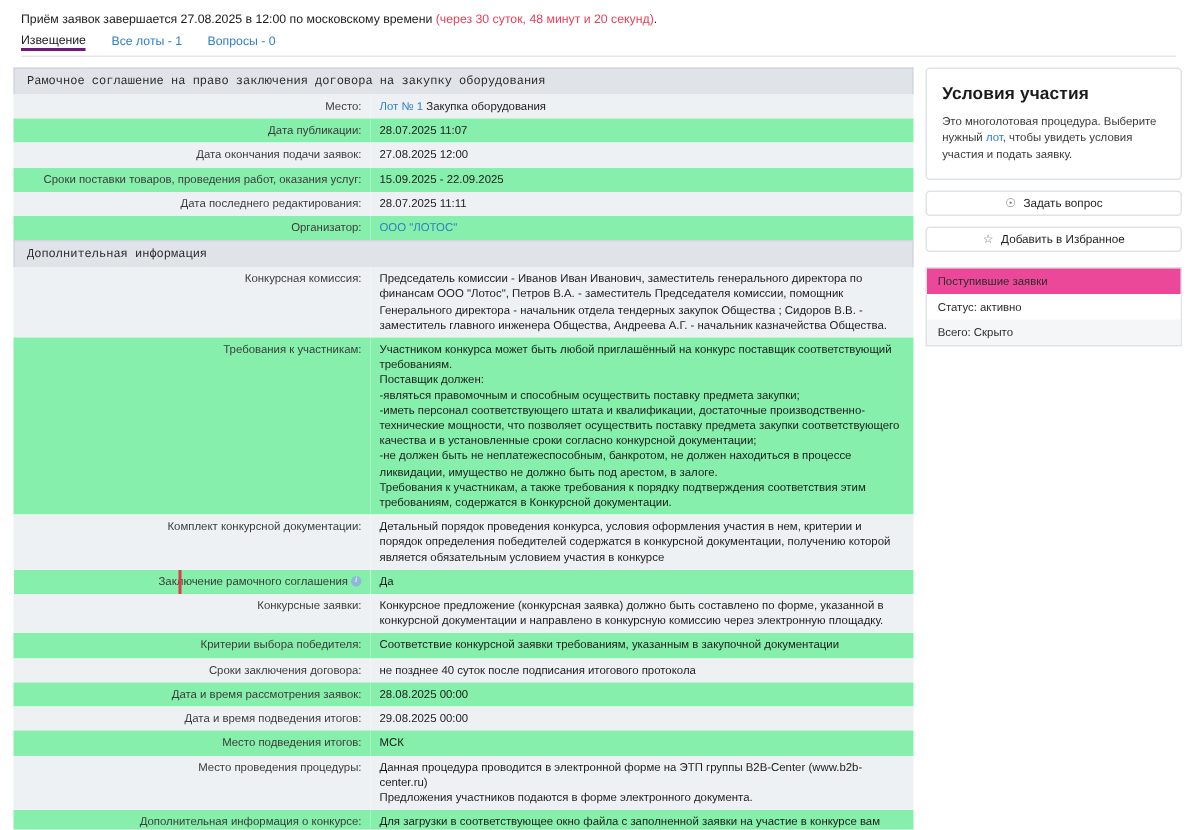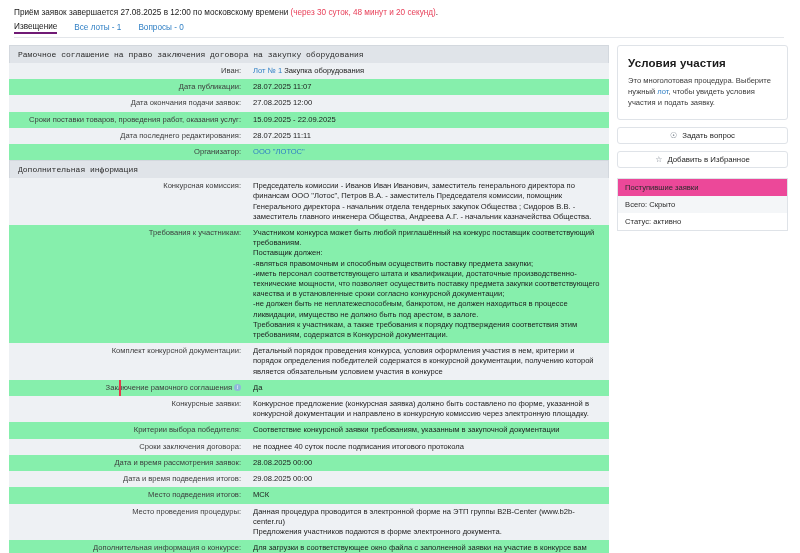--- a/index.html
+++ b/index.html
@@ -111,21 +111,21 @@
 
   <div class="body-wrap">
 
     <div class="left-col">
 
       <div class="section-head">Рамочное соглашение на право заключения договора на закупку оборудования</div>
 
       <table class="info">
         <tbody>
             <tr class="z0">
-          <td class="lbl">Иван:</td>
+          <td class="lbl">Место:</td>
           <td class="val"><span class="lnk">Лот № 1</span><span> Закупка оборудования</span></td>
         </tr>
         <tr class="z1">
           <td class="lbl">Дата публикации:</td>
           <td class="val">28.07.2025 11:07</td>
         </tr>
         <tr class="z0">
           <td class="lbl">Дата окончания подачи заявок:</td>
           <td class="val">27.08.2025 12:00</td>
         </tr>
@@ -227,19 +227,19 @@
         <span>Задать вопрос</span>
       </div>
 
       <div class="btn">
         <span class="gi">☆</span>
         <span>Добавить в Избранное</span>
       </div>
 
       <div class="side-list">
         <div class="sl-head">Поступившие заявки</div>
+        <div class="sl-row">Статус: активно</div>
         <div class="sl-row alt">Всего: Скрыто</div>
-        <div class="sl-row">Статус: активно</div>
       </div>
     </div>
 
   </div>
 </div>
 
 </body></html>

